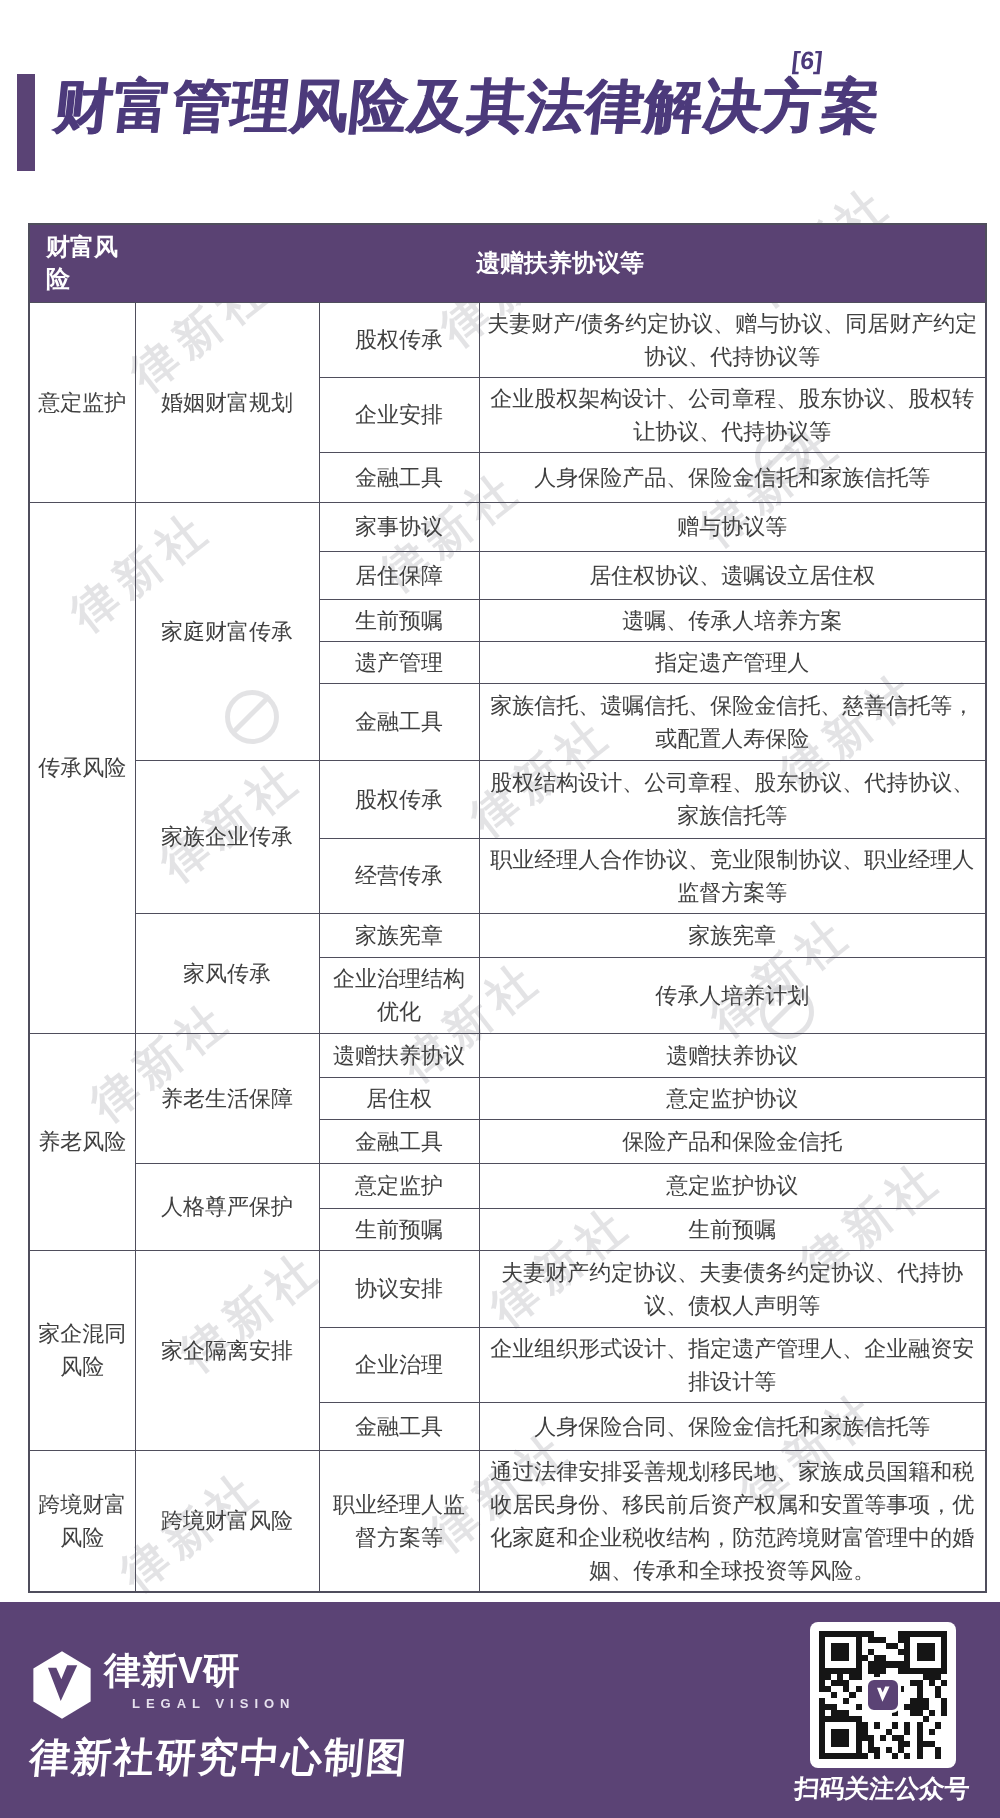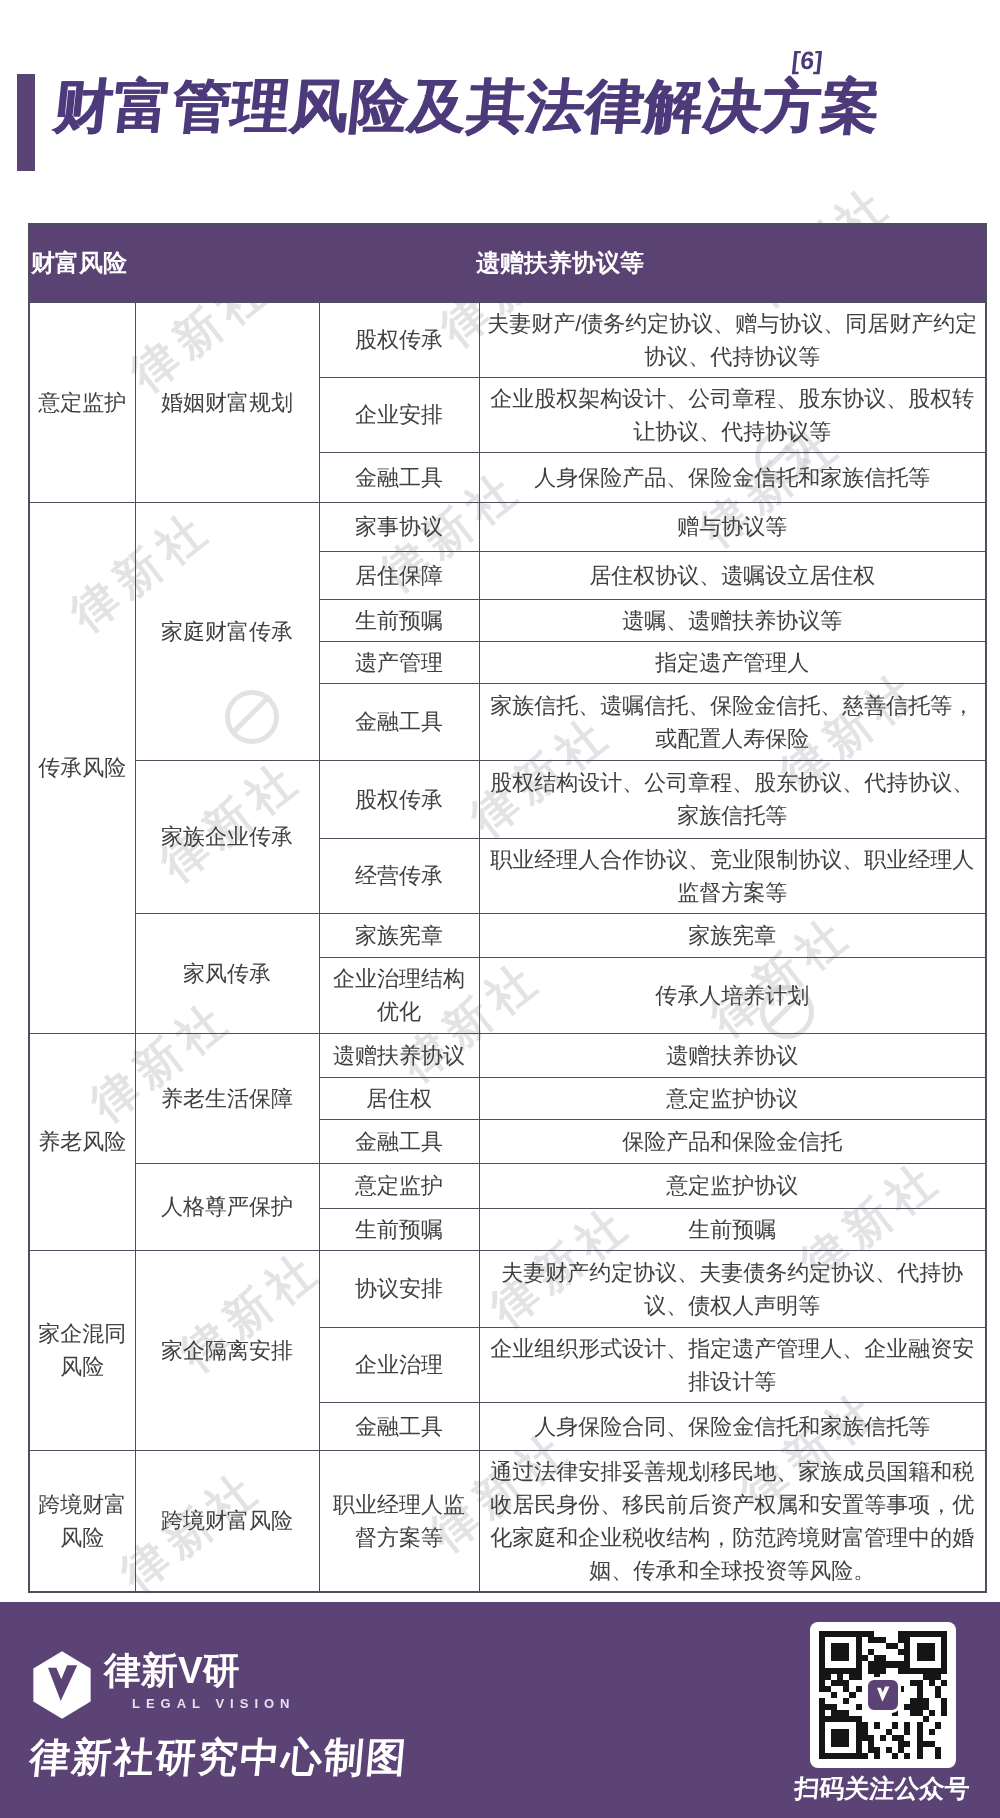--- a/index.html
+++ b/index.html
@@ -21,21 +21,21 @@
       color:#4c3a7b;transform:skewX(-6deg);letter-spacing:1px;white-space:nowrap;
       text-shadow:1.2px 0 0 #4c3a7b;}
   .page-tag{position:absolute;left:792px;top:46px;z-index:2;font-size:25px;font-weight:800;
       color:#4c3a7b;transform:skewX(-6deg);}
 
   
   table.risk{position:absolute;left:28px;top:223px;width:957px;z-index:1;
       border-collapse:collapse;table-layout:fixed;border:2px solid #4f4e5c;}
   table.risk th{background:#5a4273;color:#ffffff;font-size:24px;font-weight:700;border:none;
       vertical-align:middle;}
-  th.th-risk{text-align:left;}
+  th.th-risk{text-align:left;padding-left:16px;}
   th.th-solution{text-align:center;}
   table.risk td{border:1px solid #4f4e5c;color:#404040;font-size:22px;font-weight:500;
       text-align:center;vertical-align:middle;padding:4px 6px;line-height:33px;background:transparent;}
   td.c-content{text-align:left;padding:6px 10px 6px 13px;}
 
   
   .footer{position:absolute;left:0;top:1602px;width:1000px;height:216px;background:#5b4375;z-index:3;}
   .brand-logo{position:absolute;left:30px;top:48px;width:64px;height:70px;}
   .brand-name{position:absolute;left:104px;top:44px;font-size:37px;font-weight:700;color:#ffffff;}
   .brand-sub{position:absolute;left:132px;top:94px;font-size:13px;font-weight:600;color:#e6e1ee;
@@ -118,21 +118,21 @@
         <td rowspan="5" class="c-plan">家庭财富传承</td>
         <td class="c-label">家事协议</td>
         <td class="c-content">赠与协议等</td>
       </tr>
       <tr style="height:48px">
         <td class="c-label">居住保障</td>
         <td class="c-content">居住权协议、遗嘱设立居住权</td>
       </tr>
       <tr style="height:42px">
         <td class="c-label">生前预嘱</td>
-        <td class="c-content">遗嘱、遗赠扶养协议等</td>
+        <td class="c-content">遗嘱、传承人培养方案</td>
       </tr>
       <tr style="height:42px">
         <td class="c-label">遗产管理</td>
         <td class="c-content">指定遗产管理人</td>
       </tr>
       <tr style="height:77px">
         <td class="c-label">金融工具</td>
         <td class="c-content">家族信托、遗嘱信托、保险金信托、慈善信托等，或配置人寿保险</td>
       </tr>
       <tr style="height:78px">

